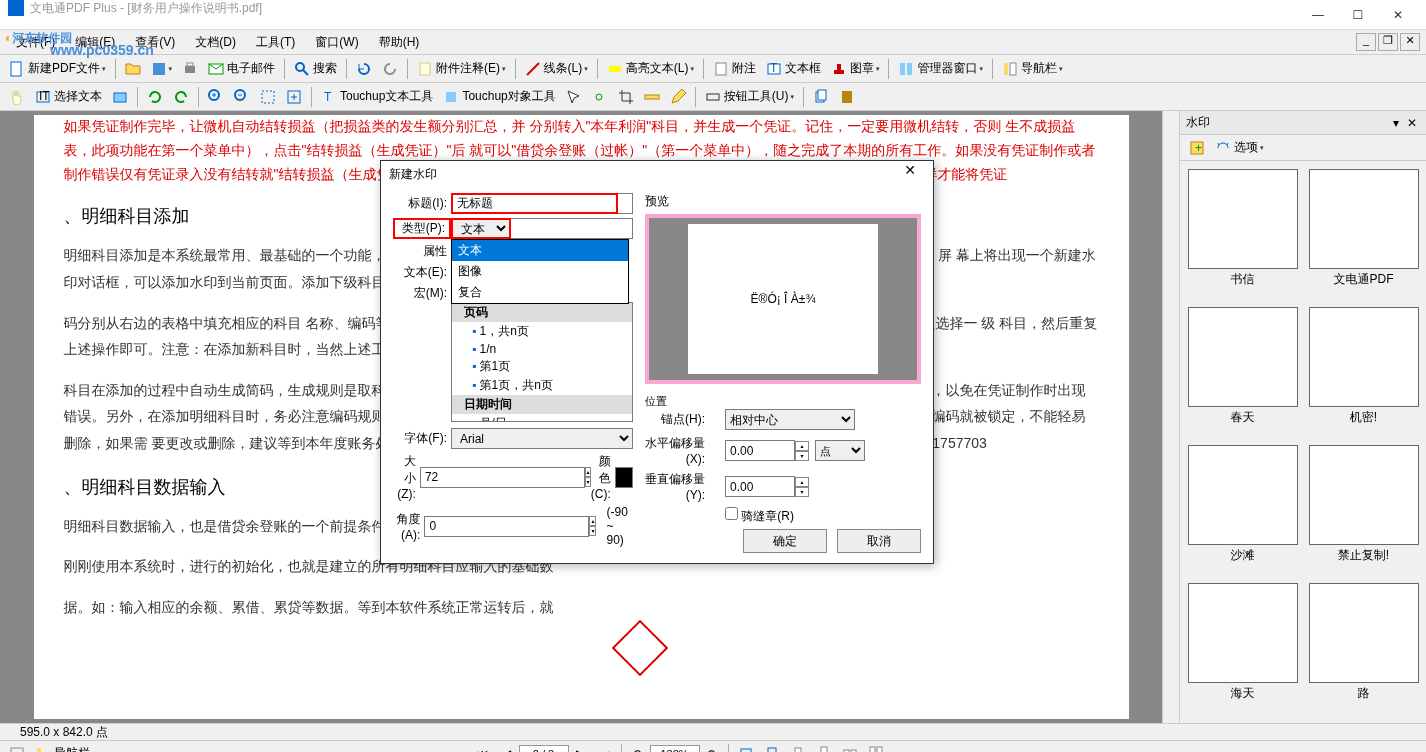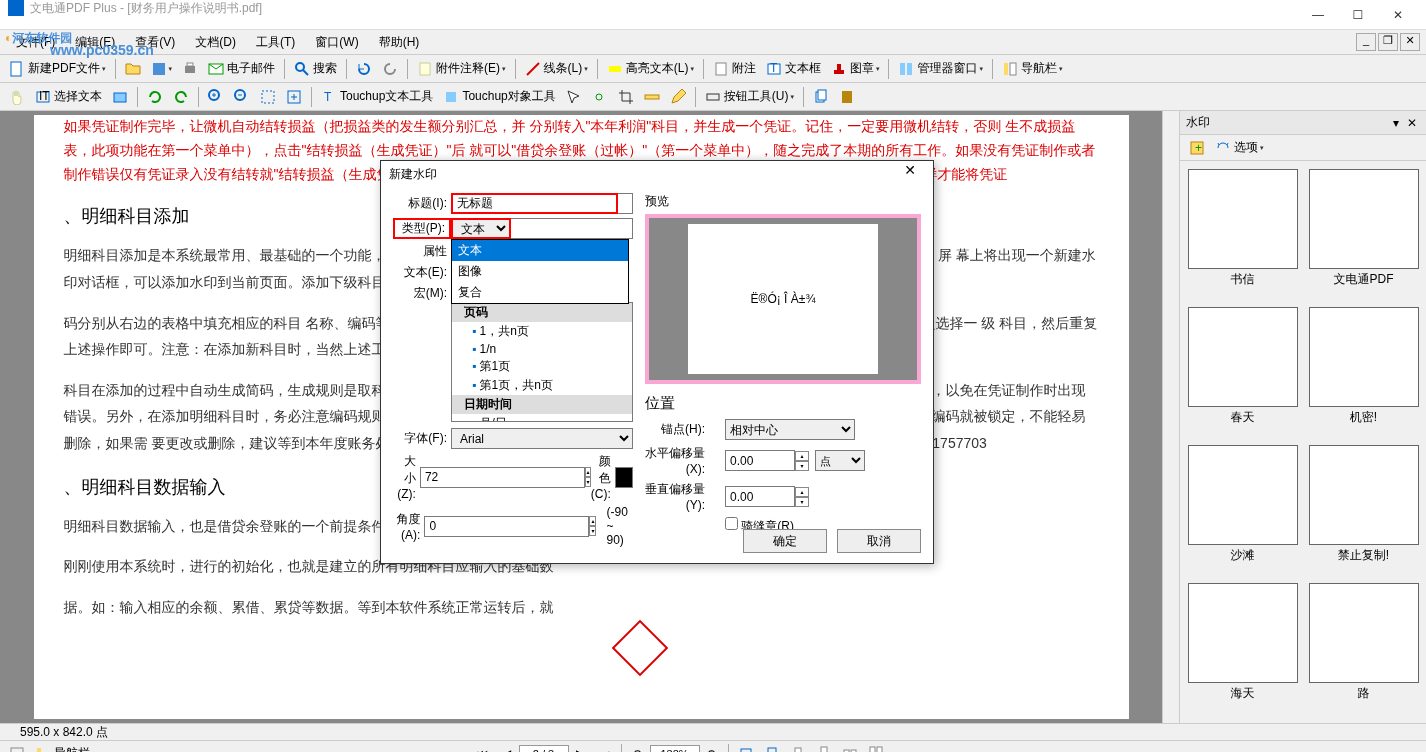--- a/index.html
+++ b/index.html
@@ -554,21 +554,21 @@
         <span style="margin-left:10px;font-size:12px">(-90 ~ 90)</span>
       </div>
     </div>
     <div class="dlgright">
       <div style="font-size:12px;margin-bottom:4px">预览</div>
       <div class="dlgpreview">
         <div class="page">
             <span>Ë®Ó¡ Î À±¾</span>
           </div>
       </div>
-      <div style="font-size:15px;margin-bottom:6px">位置</div>
+      <div style="font-size:11px;">位置</div>
       <div class="dlgpos">
         <div class="row">
           <label>锚点(H):</label>
           <select><option>相对中心</option></select>
         </div>
         <div class="row">
           <label>水平偏移量(X):</label>
           <input type="text" value="0.00" style="">
           <div class="spinner">
               <div>▴</div>

